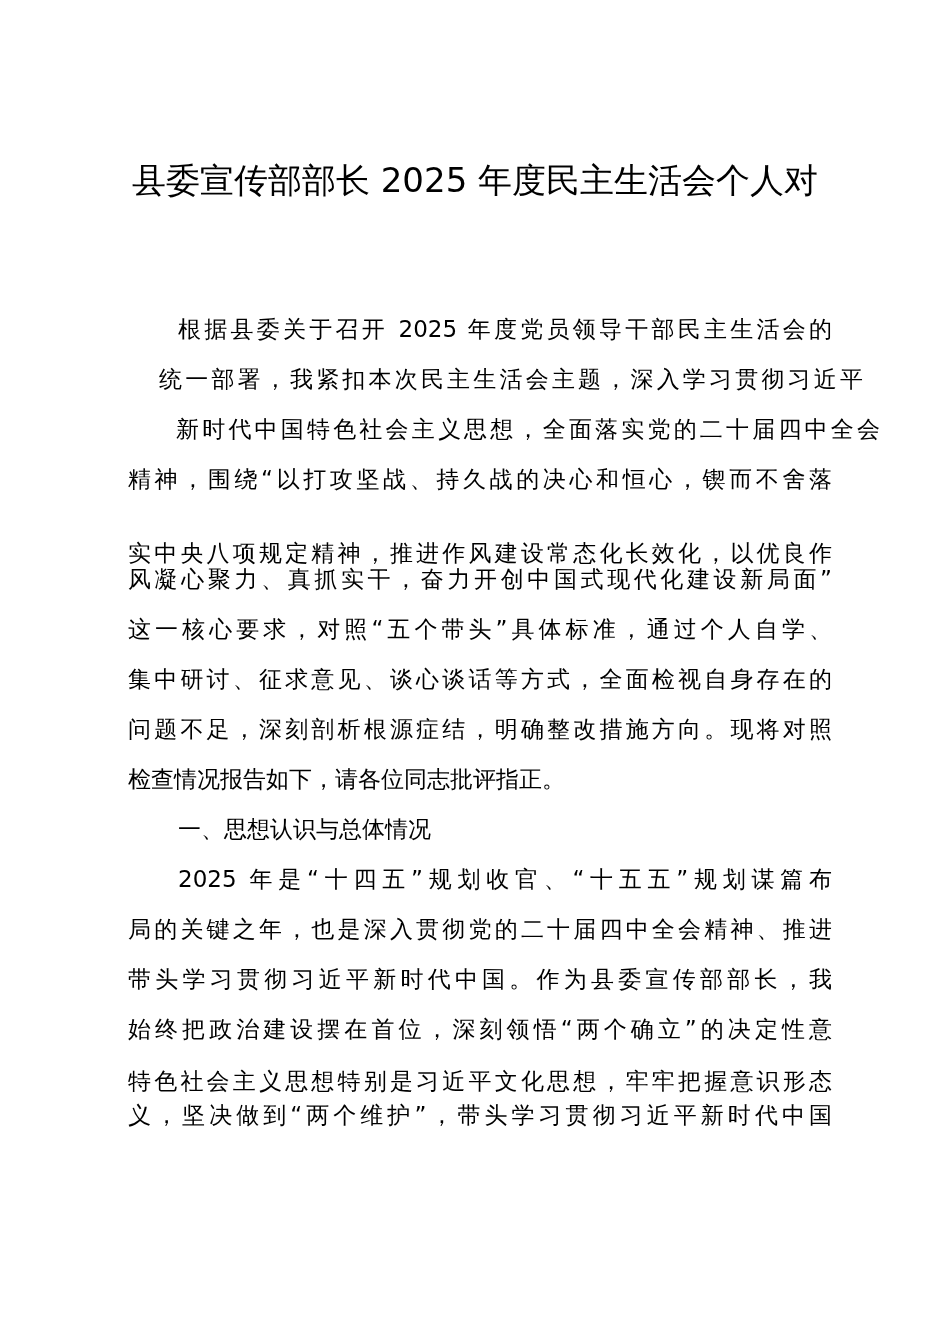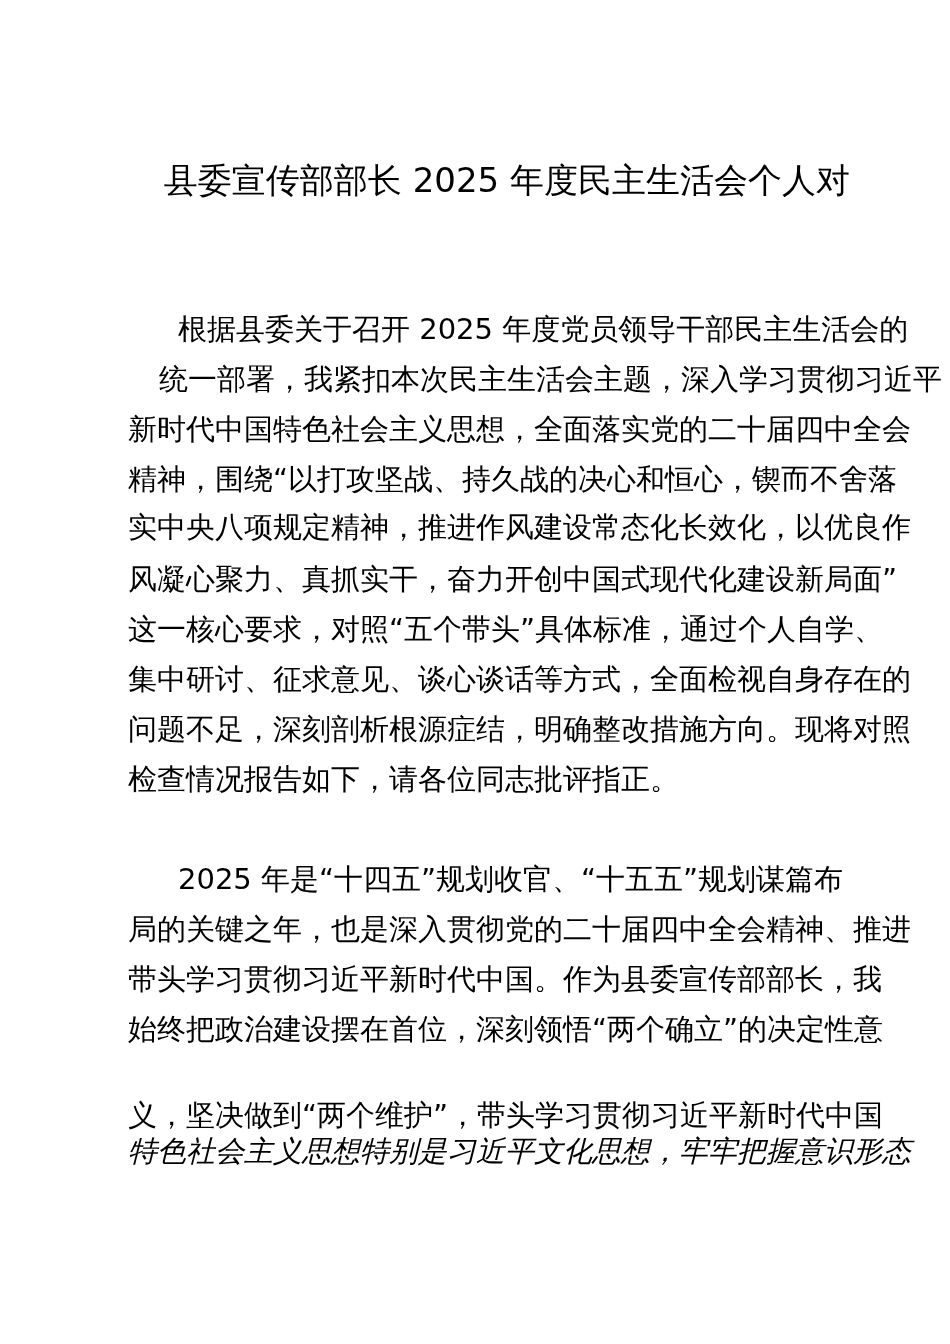--- a/index.html
+++ b/index.html
@@ -20,33 +20,33 @@
       left: 0;
       top: 0;
       width: 950px;
       height: 1344px;
       background: #ffffff;
     }
     .title {
       position: absolute;
       left: 100px;
       width: 750px;
-      text-align: right;
+      text-align: center;
       font-size: 34px;
       line-height: 40px;
       white-space: nowrap;
       letter-spacing: 0px;
     }
     .title-line-1 { top: 160px; }
     .title-line-2 { top: 236px; }
     .line {
       position: absolute;
       left: 128px;
       width: 704px;
-      font-size: 29px;
+      font-size: 23px;
       line-height: 30px;
       white-space: nowrap;
       text-align: justify;
       text-align-last: justify;
     }
     .line.indent {
       left: 178px;
       width: 654px;
     }
     .line.last {
@@ -56,33 +56,34 @@
 </head>
 <body>
 
 <div class="page">
 
   <div class="title title-line-1">县委宣传部部长 2025 年度民主生活会个人对</div>
 
   <div>
     <div class="line indent" style="top:314px;">根据县委关于召开 2025 年度党员领导干部民主生活会的</div>
     <div class="line" style="top:364px;margin-left:31px;">统一部署，我紧扣本次民主生活会主题，深入学习贯彻习近平</div>
-    <div class="line" style="top:414px;">新时代中国特色社会主义思想，全面落实党的二十届四中全会</div>
+    <div class="line" style="top:414px;margin-left:48px;">新时代中国特色社会主义思想，全面落实党的二十届四中全会</div>
     <div class="line" style="top:464px;">精神，围绕“以打攻坚战、持久战的决心和恒心，锲而不舍落</div>
-    <div class="line" style="top:512px;">实中央八项规定精神，推进作风建设常态化长效化，以优良作</div>
+    <div class="line" style="top:538px;">实中央八项规定精神，推进作风建设常态化长效化，以优良作</div>
     <div class="line" style="top:564px;">风凝心聚力、真抓实干，奋力开创中国式现代化建设新局面”</div>
     <div class="line" style="top:614px;">这一核心要求，对照“五个带头”具体标准，通过个人自学、</div>
     <div class="line" style="top:664px;">集中研讨、征求意见、谈心谈话等方式，全面检视自身存在的</div>
     <div class="line" style="top:714px;">问题不足，深刻剖析根源症结，明确整改措施方向。现将对照</div>
     <div class="line last" style="top:764px;">检查情况报告如下，请各位同志批评指正。</div>
   </div>
 
+  <div class="line indent last" style="top:814px;">一、思想认识与总体情况</div>
 
   <div>
     <div class="line indent" style="top:864px;">2025 年是“十四五”规划收官、“十五五”规划谋篇布</div>
     <div class="line" style="top:914px;">局的关键之年，也是深入贯彻党的二十届四中全会精神、推进</div>
     <div class="line" style="top:964px;">带头学习贯彻习近平新时代中国。作为县委宣传部部长，我</div>
     <div class="line" style="top:1014px;">始终把政治建设摆在首位，深刻领悟“两个确立”的决定性意</div>
     <div class="line" style="top:1064px;margin-top:36px;">义，坚决做到“两个维护”，带头学习贯彻习近平新时代中国</div>
-    <div class="line" style="top:1136px;font-style:italic;">特色社会主义思想特别是习近平文化思想，牢牢把握意识形态</div>
+    <div class="line" style="top:1066px;">特色社会主义思想特别是习近平文化思想，牢牢把握意识形态</div>
   </div>
 
 </div>
 
 </body></html>

